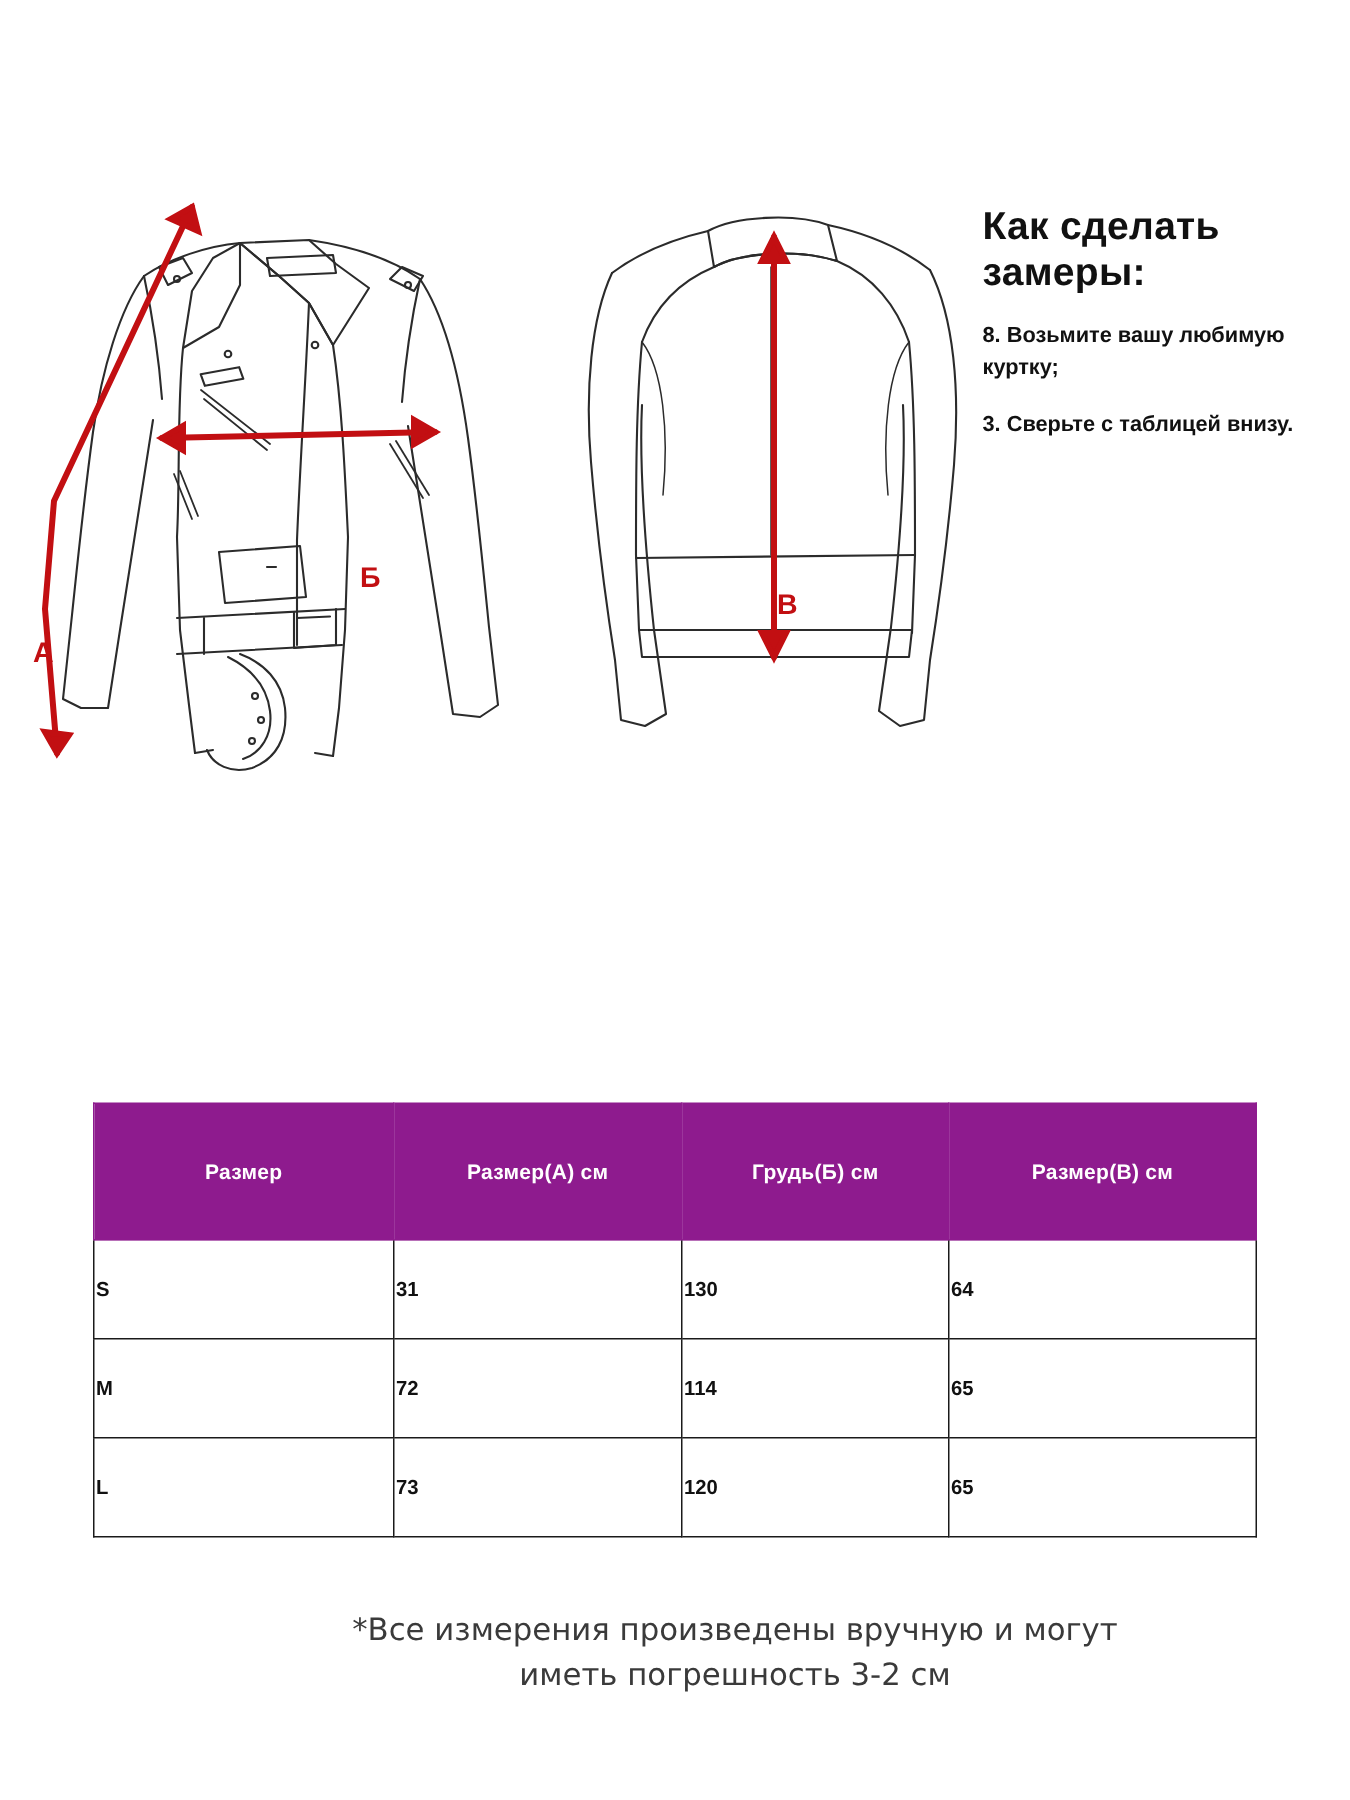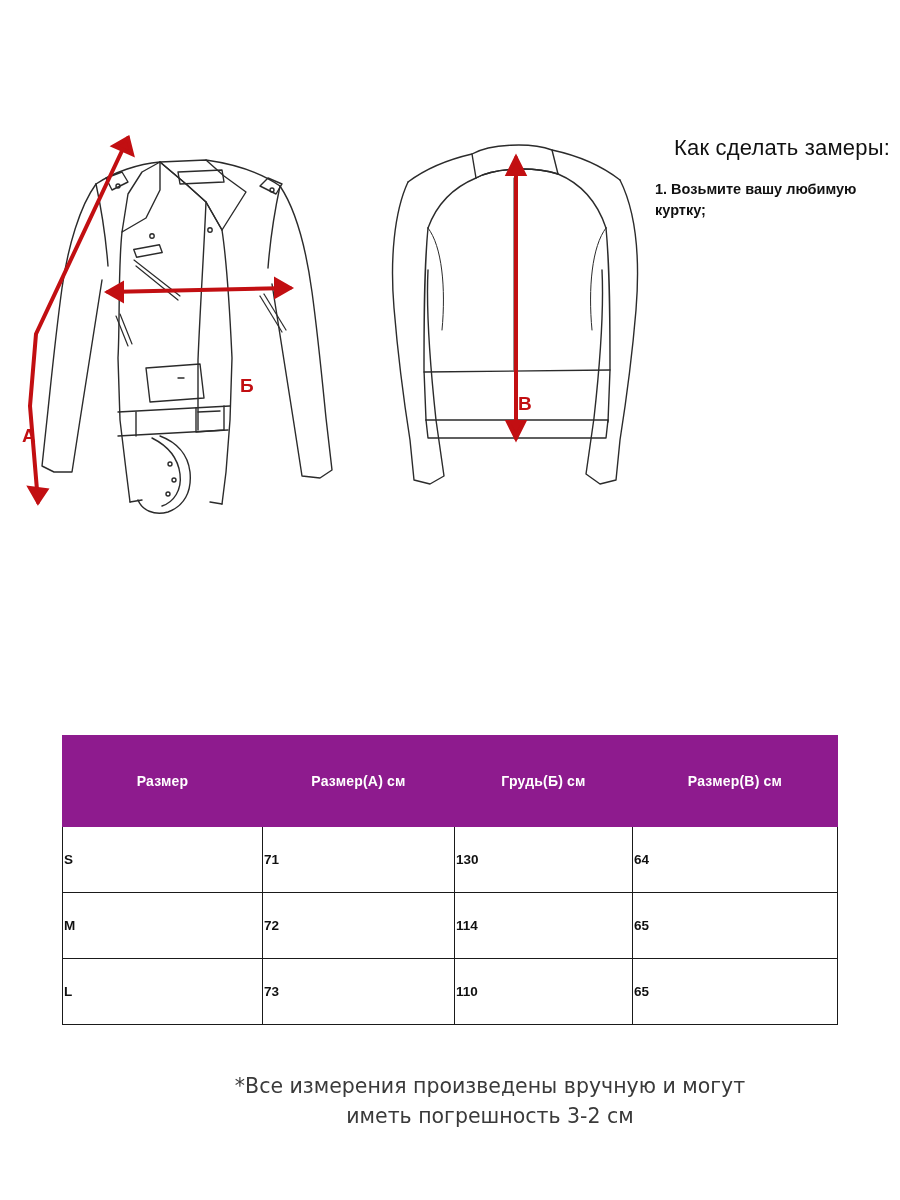--- a/index.html
+++ b/index.html
@@ -48,24 +48,24 @@
 
   
   .instructions {
     position: absolute;
     left: 655px;
     top: 135px;
     width: 235px;
   }
   .instructions h1 {
     margin: 0 0 18px 0;
-    font-size: 22px;
+    font-size: 26px;
     line-height: 1.18;
-    font-weight: normal;
-    text-align: right;
+    font-weight: bold;
+    text-align: left;
     color: #111111;
     letter-spacing: 0.2px;
   }
   .instructions p {
     margin: 0 0 17px 0;
     font-size: 14.5px;
     line-height: 1.45;
     font-weight: bold;
     color: #111111;
   }
@@ -243,55 +243,56 @@
       </g>
     </svg>
 
     <div class="arrow-label lbl-a">А</div>
     <div class="arrow-label lbl-b">Б</div>
     <div class="arrow-label lbl-v">В</div>
   </div>
 
   <div class="instructions">
     <h1>Как сделать замеры:</h1>
-    <p>1. Возьмите вашу любимую куртку;</p>
+    <p>8. Возьмите вашу любимую куртку;</p>
+    <p>3. Сверьте с таблицей внизу.</p>
   </div>
 
   <table class="size-table">
     <colgroup>
       <col style="width:200px">
       <col style="width:192px">
       <col style="width:178px">
       <col style="width:205px">
     </colgroup>
     <thead>
       <tr>
         <th>Размер</th>
         <th>Размер(А) см</th>
         <th>Грудь(Б) см</th>
         <th>Размер(В) см</th>
       </tr>
     </thead>
     <tbody>
       <tr>
         <td>S</td>
-        <td>71</td>
+        <td>31</td>
         <td>130</td>
         <td>64</td>
       </tr>
       <tr>
         <td>M</td>
         <td>72</td>
         <td>114</td>
         <td>65</td>
       </tr>
       <tr>
         <td>L</td>
         <td>73</td>
-        <td>110</td>
+        <td>120</td>
         <td>65</td>
       </tr>
     </tbody>
   </table>
 
   <div class="footnote">
     <span>*Все измерения произведены вручную и могут</span>
     <span>иметь погрешность 3-2 см</span>
   </div>
 

